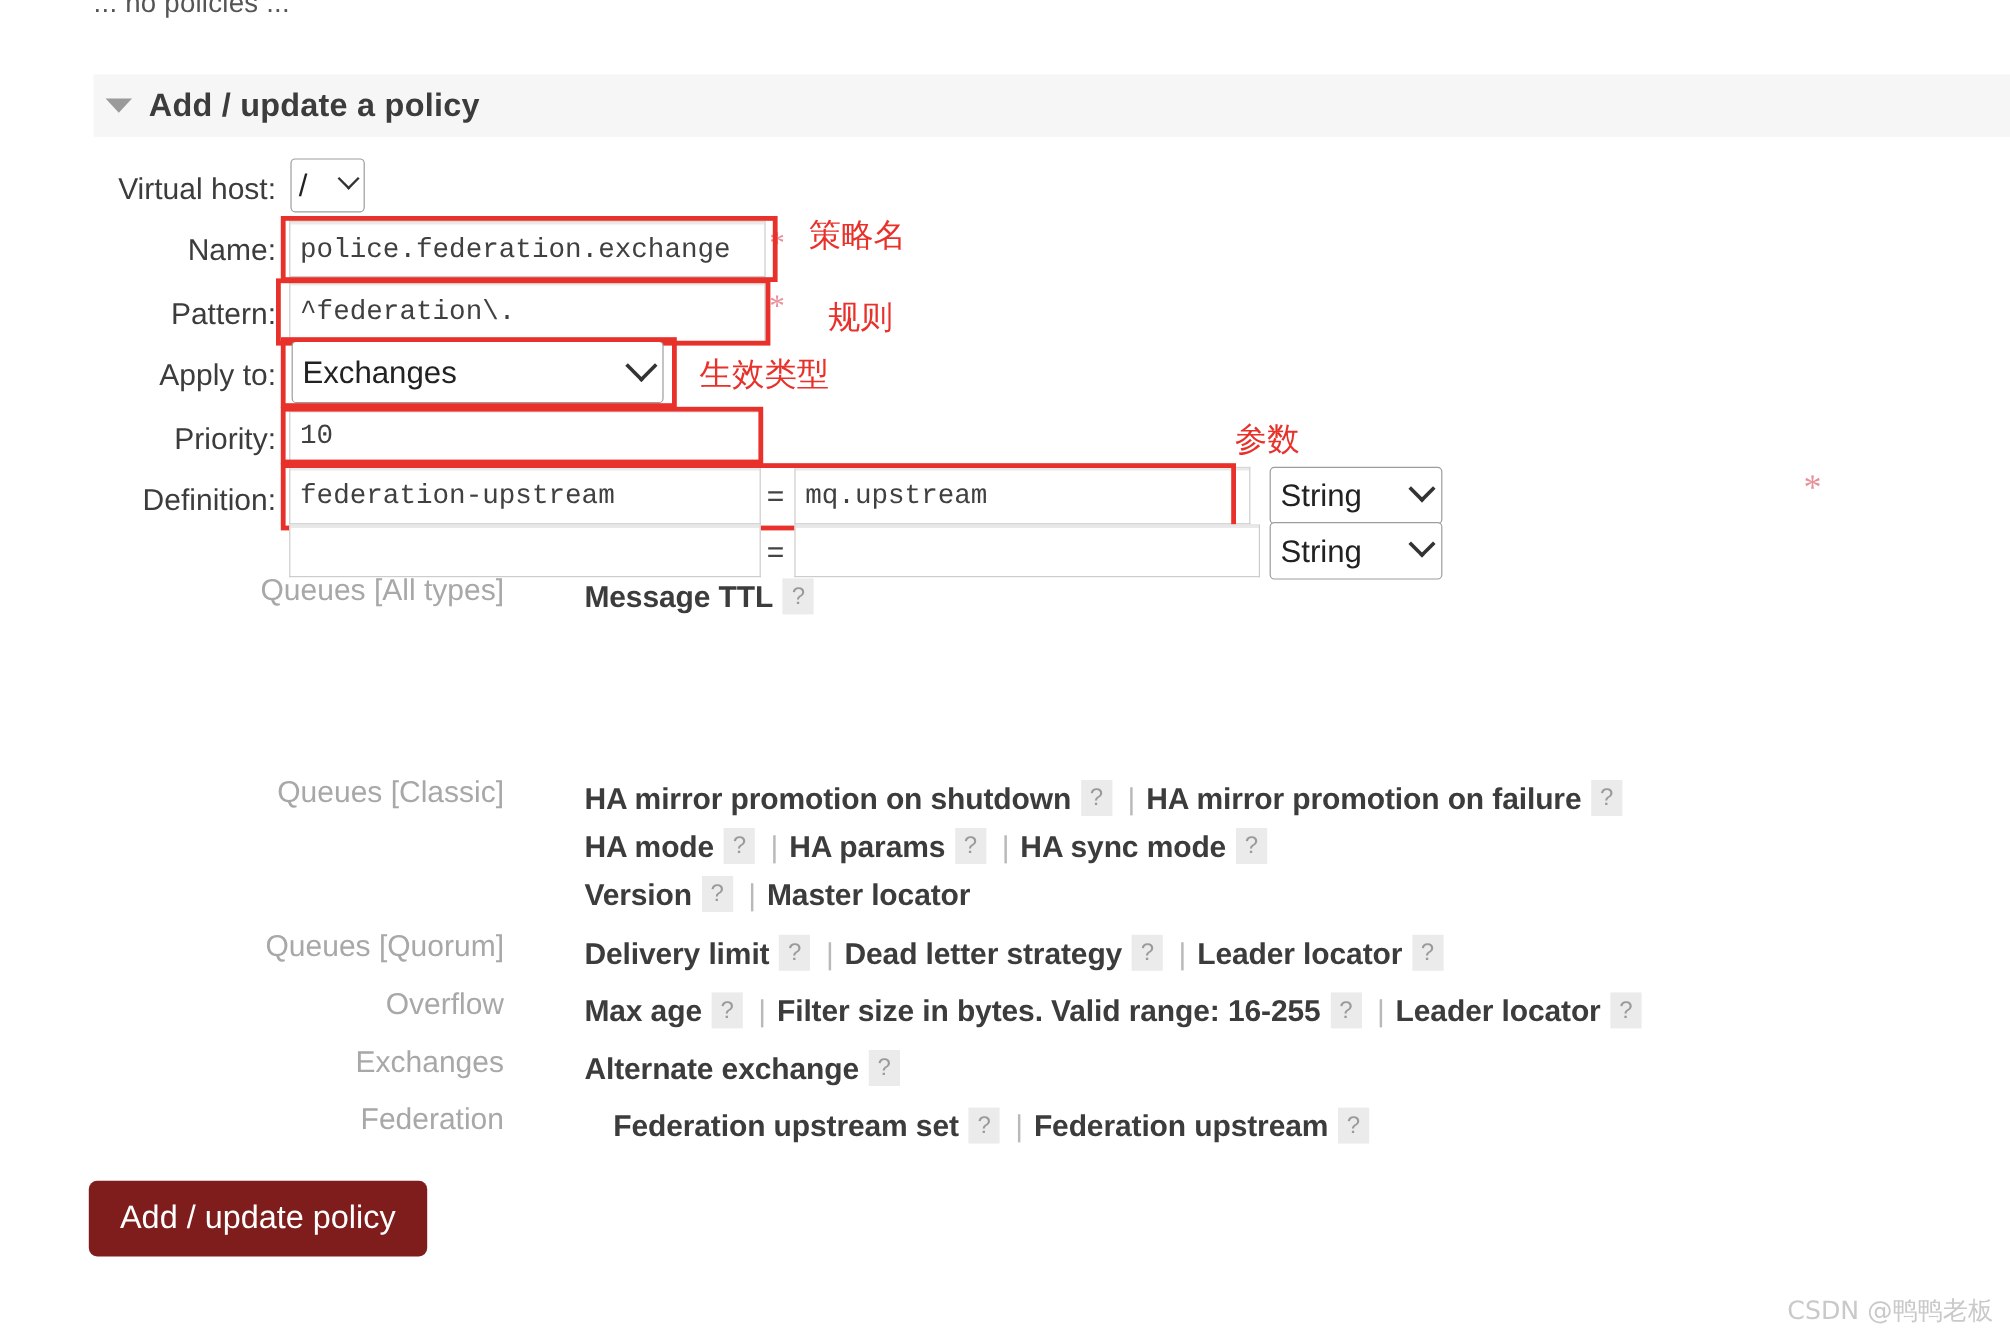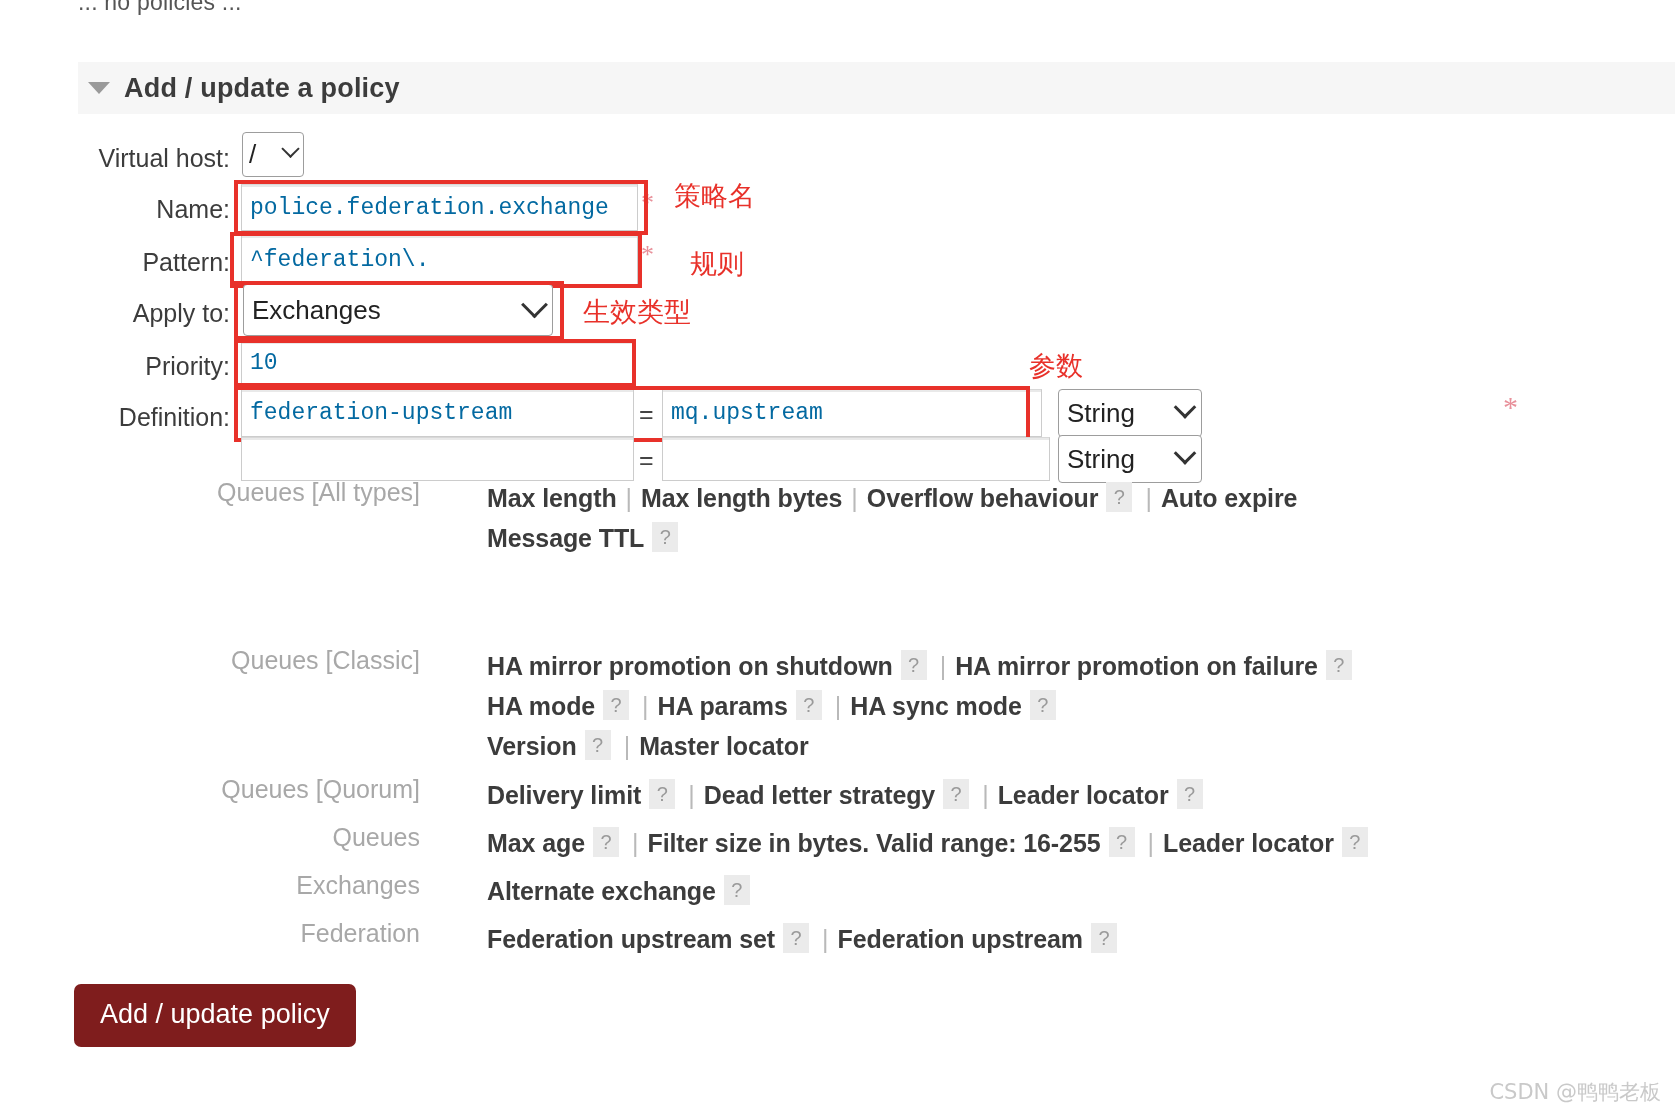--- a/index.html
+++ b/index.html
@@ -62,21 +62,21 @@
 
   
   .tinput {
     position: absolute;
     box-sizing: border-box;
     border: 1px solid #ccc;
     border-top-color: #d8d8d8;
     background: #fff;
     font-family: "Liberation Mono", monospace;
     font-size: 23px;
-    color: #0369a1;
+    color: #404040;
     padding: 0 8px;
     display: flex;
     align-items: center;
     white-space: nowrap;
     overflow: hidden;
   }
   .tinput.shadowtop { box-shadow: inset 0 2px 0 #e9e9e9; }
 
   
   .tselect {
@@ -258,42 +258,41 @@
   <div class="tinput shadowtop" style="left:662px; top:315px; width:388px; height:44px;"></div>
   <div class="tselect" style="left:1058px; top:313px; width:144px; height:48px;">
     <span>String</span>
     <span class="chev" style="width:13px;height:13px;border-width:3px;"></span>
   </div>
 </div>
 
 <div id="param-groups">
     <div class="grp-label" style="position: absolute; top: 478px;">Queues [All types]</div>
     <div class="grp-lines" style="position: absolute; top: 478px;">
-      <div class="line"><span class="plink">Max length</span><span class="sep">|</span><span class="plink">Max length bytes</span><span class="sep">|</span><span class="plink">Overflow behaviour</span><span class="qmark">?</span><span class="sep">|</span><span class="plink">Auto expire</span></div>
       <div class="line"><span class="plink">Message TTL</span><span class="qmark">?</span></div>
     </div>
     <div class="grp-label" style="position: absolute; top: 646px;">Queues [Classic]</div>
     <div class="grp-lines" style="position: absolute; top: 646px;">
       <div class="line"><span class="plink">HA mirror promotion on shutdown</span><span class="qmark">?</span><span class="sep">|</span><span class="plink">HA mirror promotion on failure</span><span class="qmark">?</span></div>
       <div class="line"><span class="plink">HA mode</span><span class="qmark">?</span><span class="sep">|</span><span class="plink">HA params</span><span class="qmark">?</span><span class="sep">|</span><span class="plink">HA sync mode</span><span class="qmark">?</span></div>
       <div class="line"><span class="plink">Version</span><span class="qmark">?</span><span class="sep">|</span><span class="plink">Master locator</span></div>
     </div>
     <div class="grp-label" style="position: absolute; top: 775px;">Queues [Quorum]</div>
     <div class="grp-lines" style="position: absolute; top: 775px;">
       <div class="line"><span class="plink">Delivery limit</span><span class="qmark">?</span><span class="sep">|</span><span class="plink">Dead letter strategy</span><span class="qmark">?</span><span class="sep">|</span><span class="plink">Leader locator</span><span class="qmark">?</span></div>
     </div>
-    <div class="grp-label" style="position: absolute; top: 823px;">Queues</div>
+    <div class="grp-label" style="position: absolute; top: 823px;">Overflow</div>
     <div class="grp-lines" style="position: absolute; top: 823px;">
       <div class="line"><span class="plink">Max age</span><span class="qmark">?</span><span class="sep">|</span><span class="plink">Filter size in bytes. Valid range: 16-255</span><span class="qmark">?</span><span class="sep">|</span><span class="plink">Leader locator</span><span class="qmark">?</span></div>
     </div>
     <div class="grp-label" style="position: absolute; top: 871px;">Exchanges</div>
     <div class="grp-lines" style="position: absolute; top: 871px;">
       <div class="line"><span class="plink">Alternate exchange</span><span class="qmark">?</span></div>
     </div>
     <div class="grp-label" style="position: absolute; top: 919px;">Federation</div>
-    <div class="grp-lines" style="position: absolute; top: 919px;">
+    <div class="grp-lines" style="position: absolute; top: 919px; margin-left: 24px;">
       <div class="line"><span class="plink">Federation upstream set</span><span class="qmark">?</span><span class="sep">|</span><span class="plink">Federation upstream</span><span class="qmark">?</span></div>
     </div>
   </div>
 
 <button class="submit">Add / update policy</button>
 
 <div class="watermark">CSDN @鸭鸭老板</div>
 
 </body></html>

